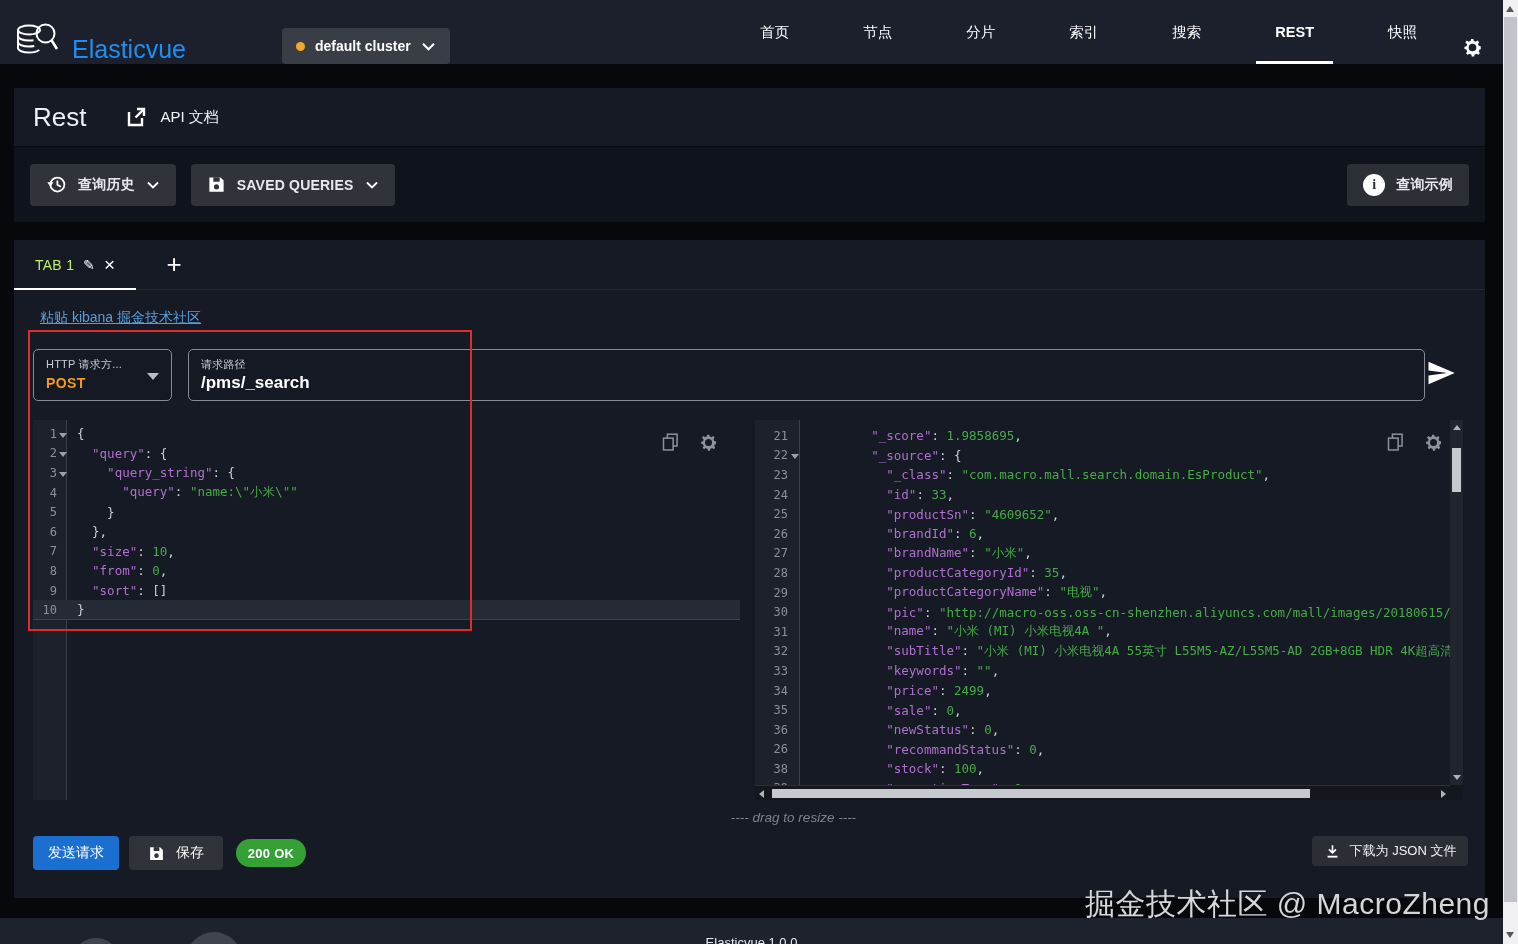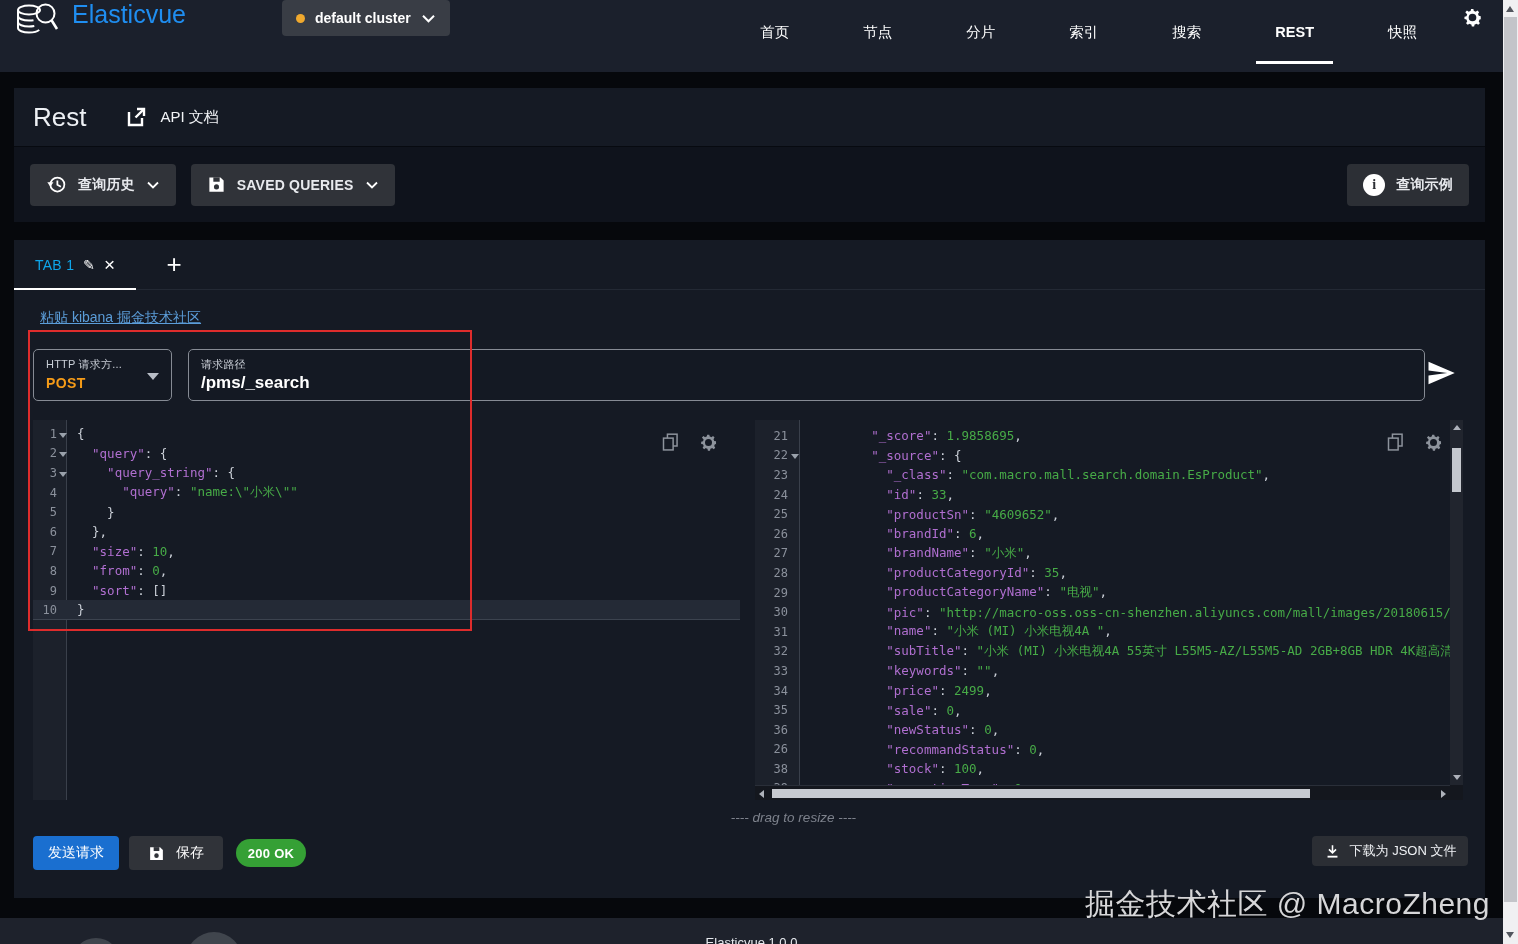--- a/index.html
+++ b/index.html
@@ -1,22 +1,22 @@
 <!DOCTYPE html>
 <html><head>
 <meta charset="utf-8">
 <style>
   * { margin:0; padding:0; box-sizing:border-box; }
   html,body { width:1518px; height:944px; background:#06080c; overflow:hidden; }
   .screen { position:relative; width:1518px; height:944px; background:#06080c; overflow:hidden;
             font-family:"Liberation Sans","DejaVu Sans",sans-serif; color:#e8eaee; }
 
   
-  .navbar { position:absolute; left:0; top:0; width:1503px; height:72px; background:#1b202c;
-            display:flex; align-items:flex-start; padding:0 14px; }
+  .navbar { position:absolute; left:0; top:0; width:1503px; height:64px; background:#1b202c;
+            display:flex; align-items:flex-end; padding:0 14px; }
   .logo { width:48px; height:44px; margin-right:10px; flex:none; }
   .brand { font-size:25px; color:#1f8ef1; margin-right:96px; }
   .cluster-btn { background:#393d45; border-radius:4px; height:36px; display:flex; align-items:center;
                  gap:10px; padding:0 14px; cursor:pointer; }
   .cluster-dot { width:9px; height:9px; border-radius:50%; background:#f0a92e; }
   .cluster-label { font-size:14px; font-weight:700; color:#fff; }
   .nav-links { margin-left:auto; display:flex; align-items:center; height:64px;gap:30px; }
   .nav-item { position:relative; padding:0 22px; height:64px; display:flex; align-items:center;
               font-size:14.5px; color:#fff; cursor:pointer; white-space:nowrap; }
   .nav-item.active { font-weight:700; }
@@ -40,21 +40,21 @@
   .info-circle { width:22px; height:22px; border-radius:50%; background:#fff; color:#2c2f35;
                  font-weight:700; font-size:14px; display:flex; align-items:center; justify-content:center;
                  font-family:"Liberation Serif","DejaVu Serif",serif; }
 
   
   .main-card { position:absolute; left:14px; top:240px; width:1471px; height:658px; background:#151a24; }
   .tabbar { position:absolute; left:0; top:0; width:100%; height:50px; border-bottom:1px solid #232934;
             display:flex; align-items:center; }
   .tab { position:relative; width:122px; height:50px; display:flex; align-items:center; justify-content:center;
          gap:9px; cursor:pointer; }
-  .tab-label { font-size:14px; color:#0ea5e9; letter-spacing:.3px; }
+  .tab-label { font-size:14px; color:#bef264; letter-spacing:.3px; }
   .tab.active::after { content:""; position:absolute; left:0; right:0; bottom:0; height:2px; background:#fff; }
   .tab-pencil { font-size:14px; color:#fff; }
   .tab-close { font-size:19px; color:#fff; line-height:1; }
   .add-tab { width:44px; height:50px; display:flex; align-items:center; justify-content:center;
              font-size:26px; font-weight:300; color:#fff; cursor:pointer; margin-left:16px; }
 
   .kibana-link { position:absolute; left:26px; top:69px; font-size:14px; color:#5b9dd9;
                  text-decoration:underline; cursor:pointer; }
 
   .field { position:absolute; top:109px; height:52px; border:1px solid #868b94; border-radius:5px;

